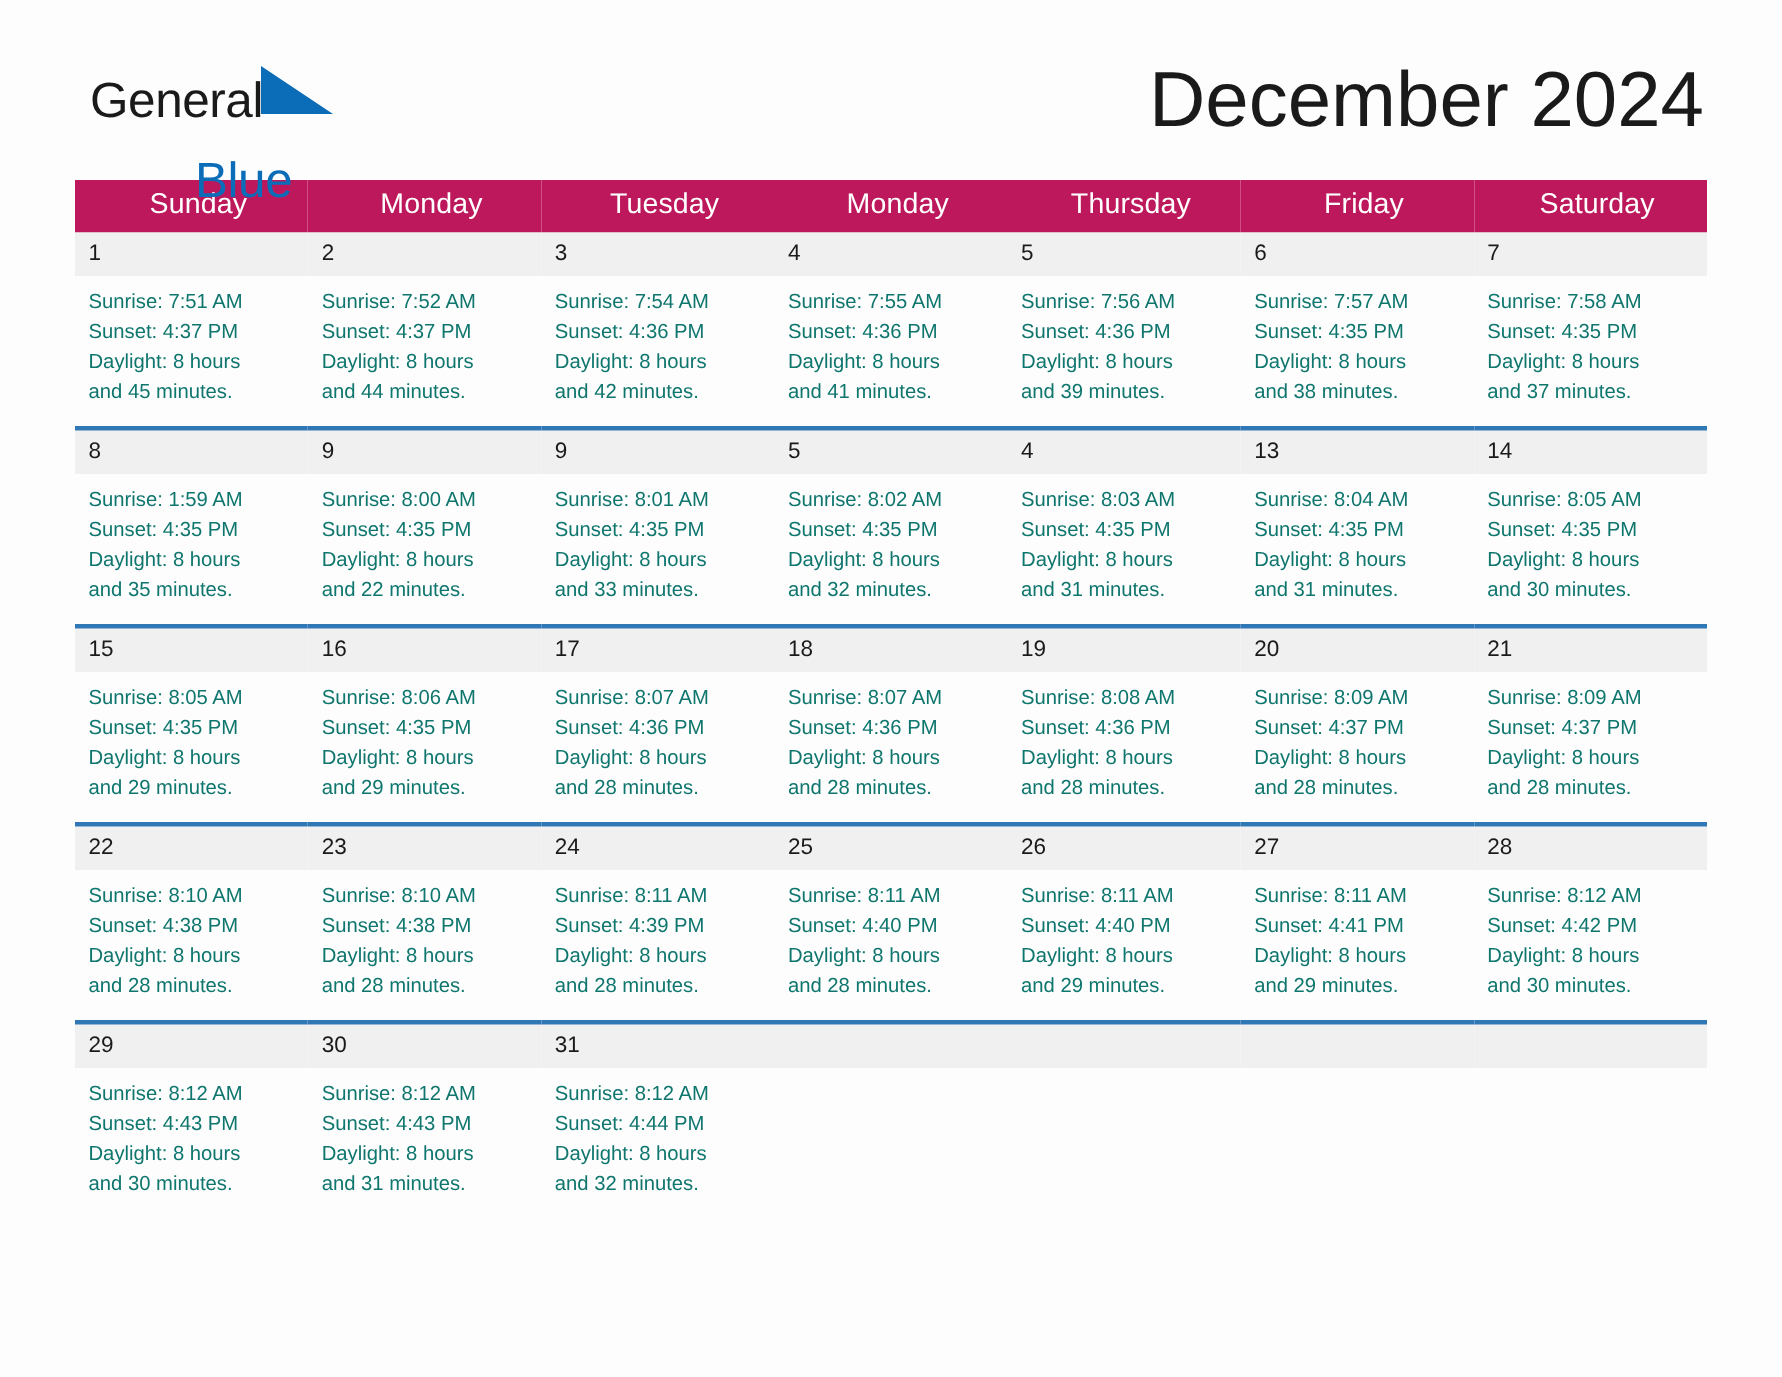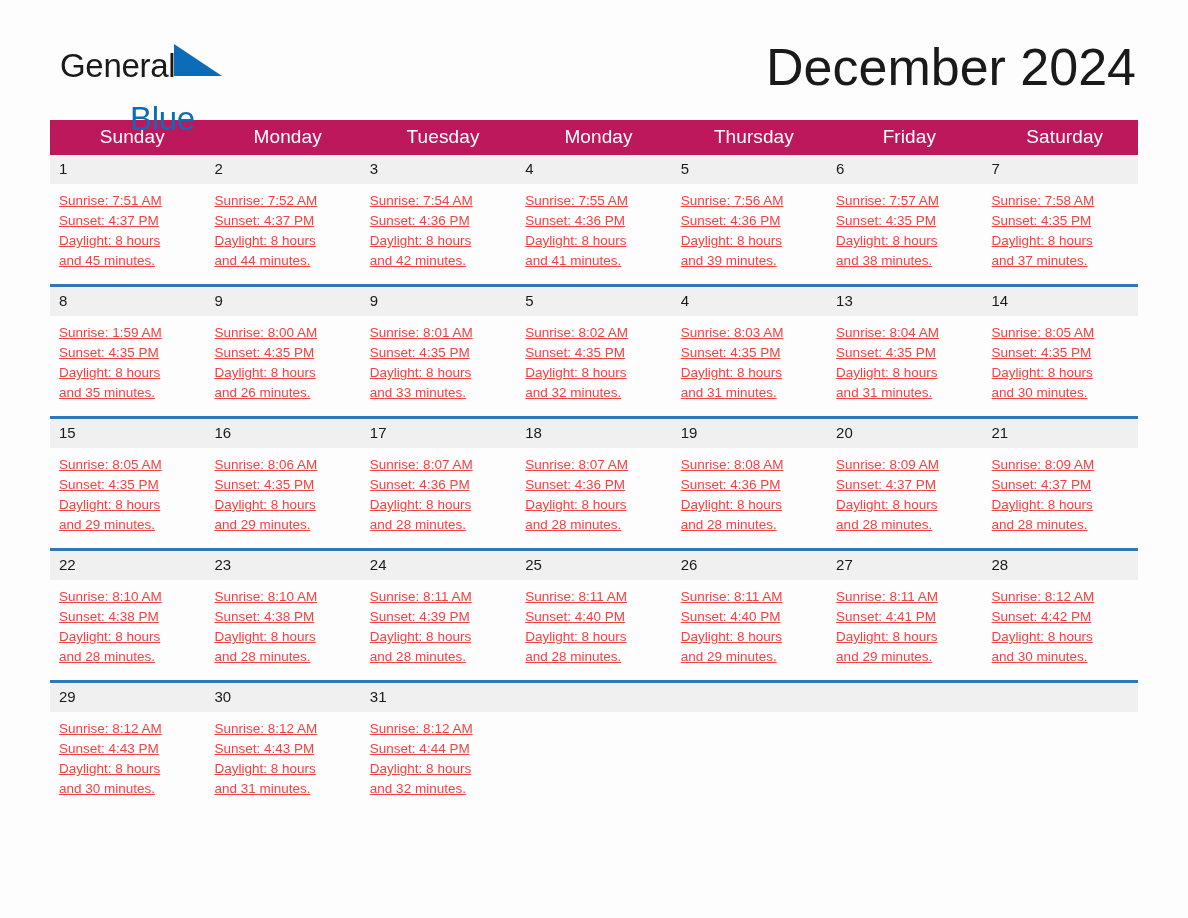--- a/index.html
+++ b/index.html
@@ -123,24 +123,23 @@
     color: #1a1a1a;
     padding: 5px 0 6px 9px;
     height: 18px;
     box-sizing: content-box;
   }
 
   .dayinfo {
     padding: 7px 0 0 9px;
     font-size: 13.5px;
     line-height: 20px;
-    color: #ef4444;
+    color: #0f766e;
     height: 100px;
     box-sizing: border-box;
-    text-decoration: underline;
   }
   .dayinfo div {
     white-space: nowrap;
   }
   td.empty .dayinfo { height: 100px; }
 </style>
 </head>
 <body>
 
 <div class="page">
@@ -247,21 +246,21 @@
               <div>Daylight: 8 hours</div>
               <div>and 35 minutes.</div>
             </div>
           </td>
           <td>
             <div class="daynum">9</div>
             <div class="dayinfo">
               <div>Sunrise: 8:00 AM</div>
               <div>Sunset: 4:35 PM</div>
               <div>Daylight: 8 hours</div>
-              <div>and 26 minutes.</div>
+              <div>and 22 minutes.</div>
             </div>
           </td>
           <td>
             <div class="daynum">9</div>
             <div class="dayinfo">
               <div>Sunrise: 8:01 AM</div>
               <div>Sunset: 4:35 PM</div>
               <div>Daylight: 8 hours</div>
               <div>and 33 minutes.</div>
             </div>

